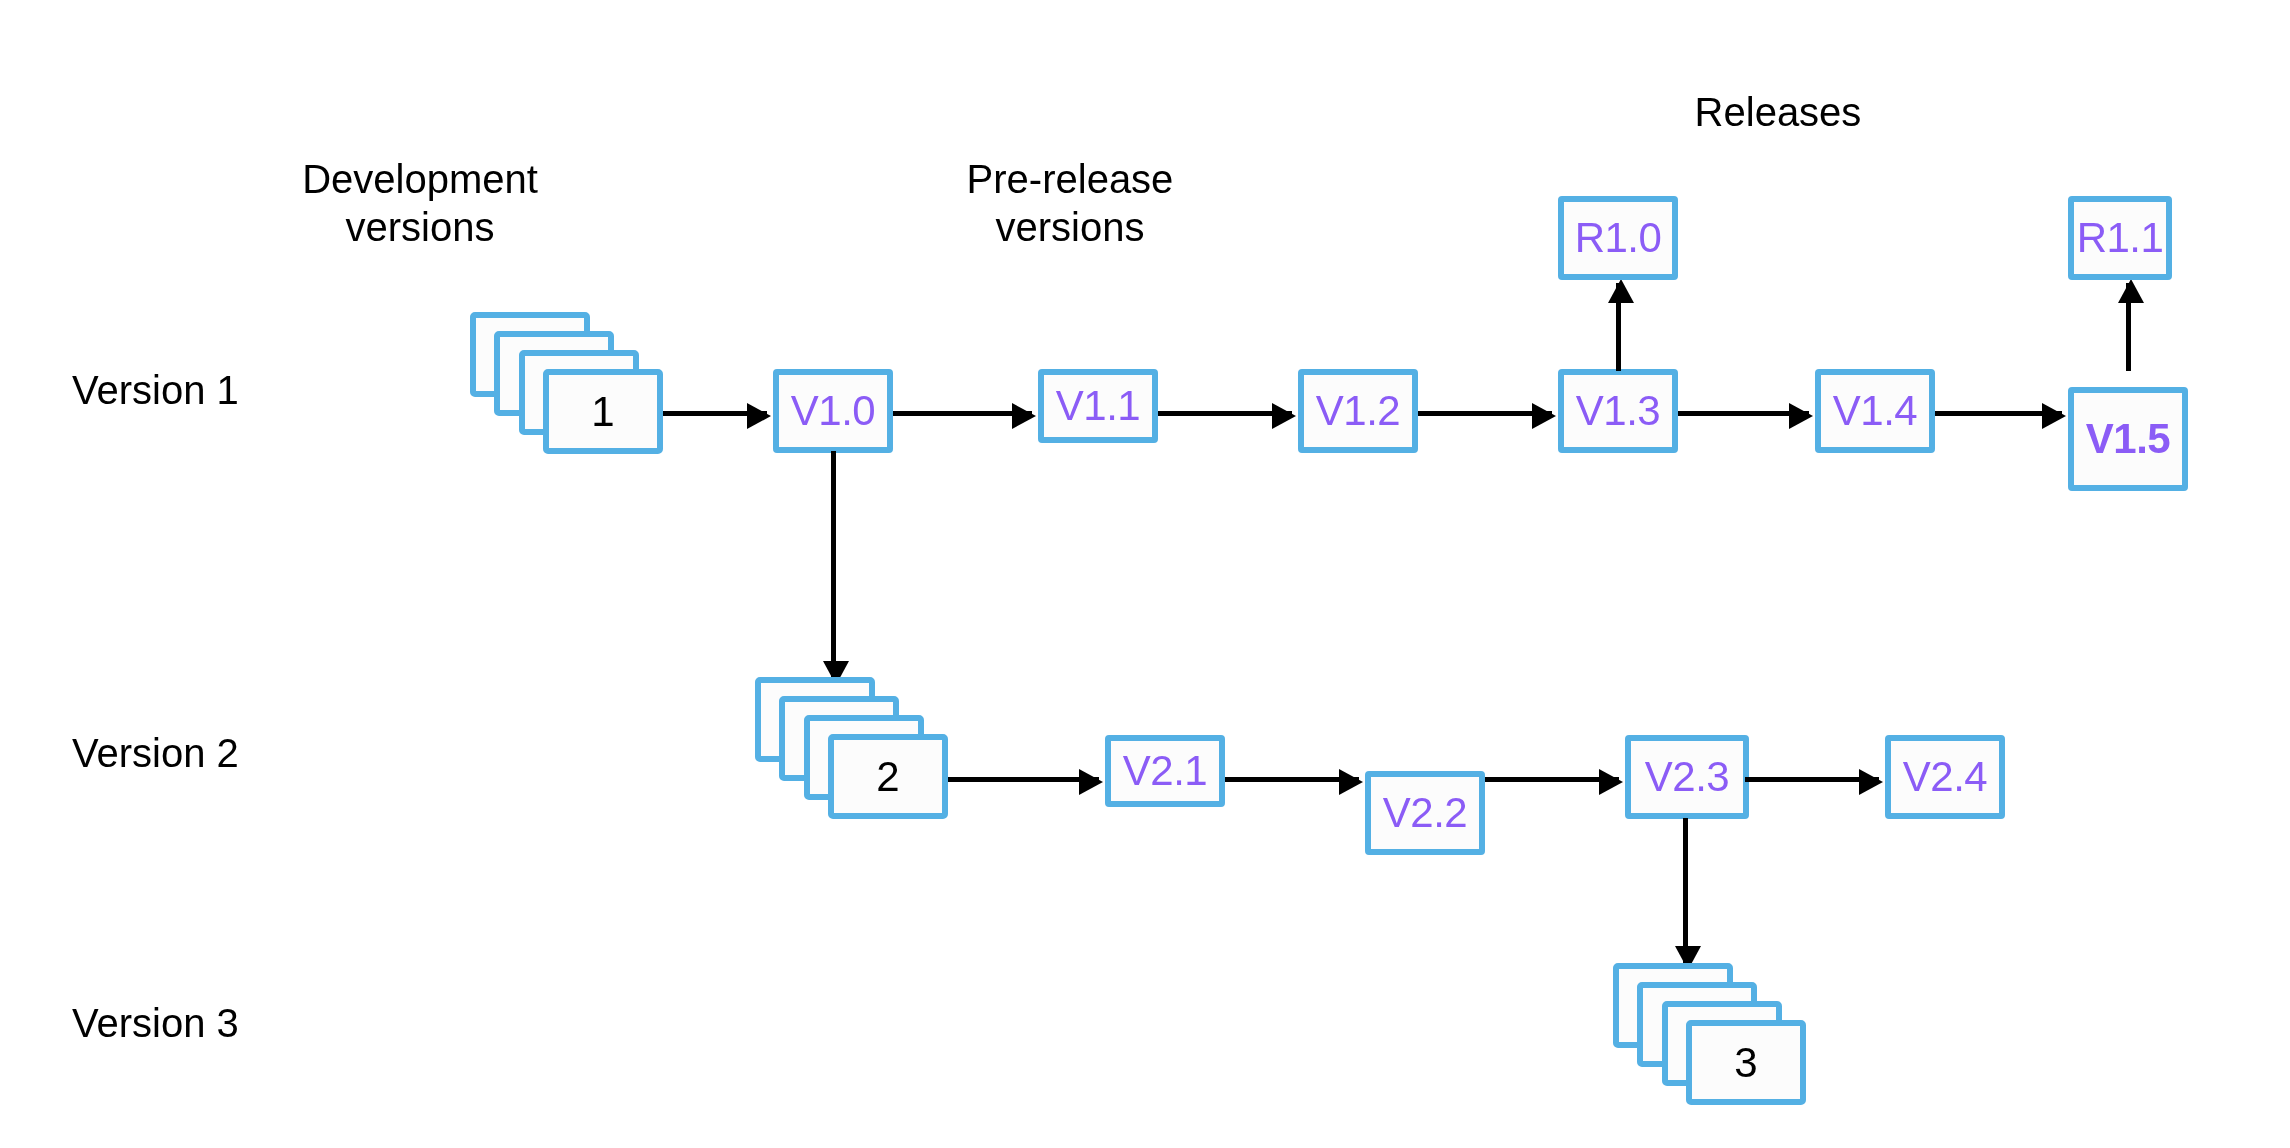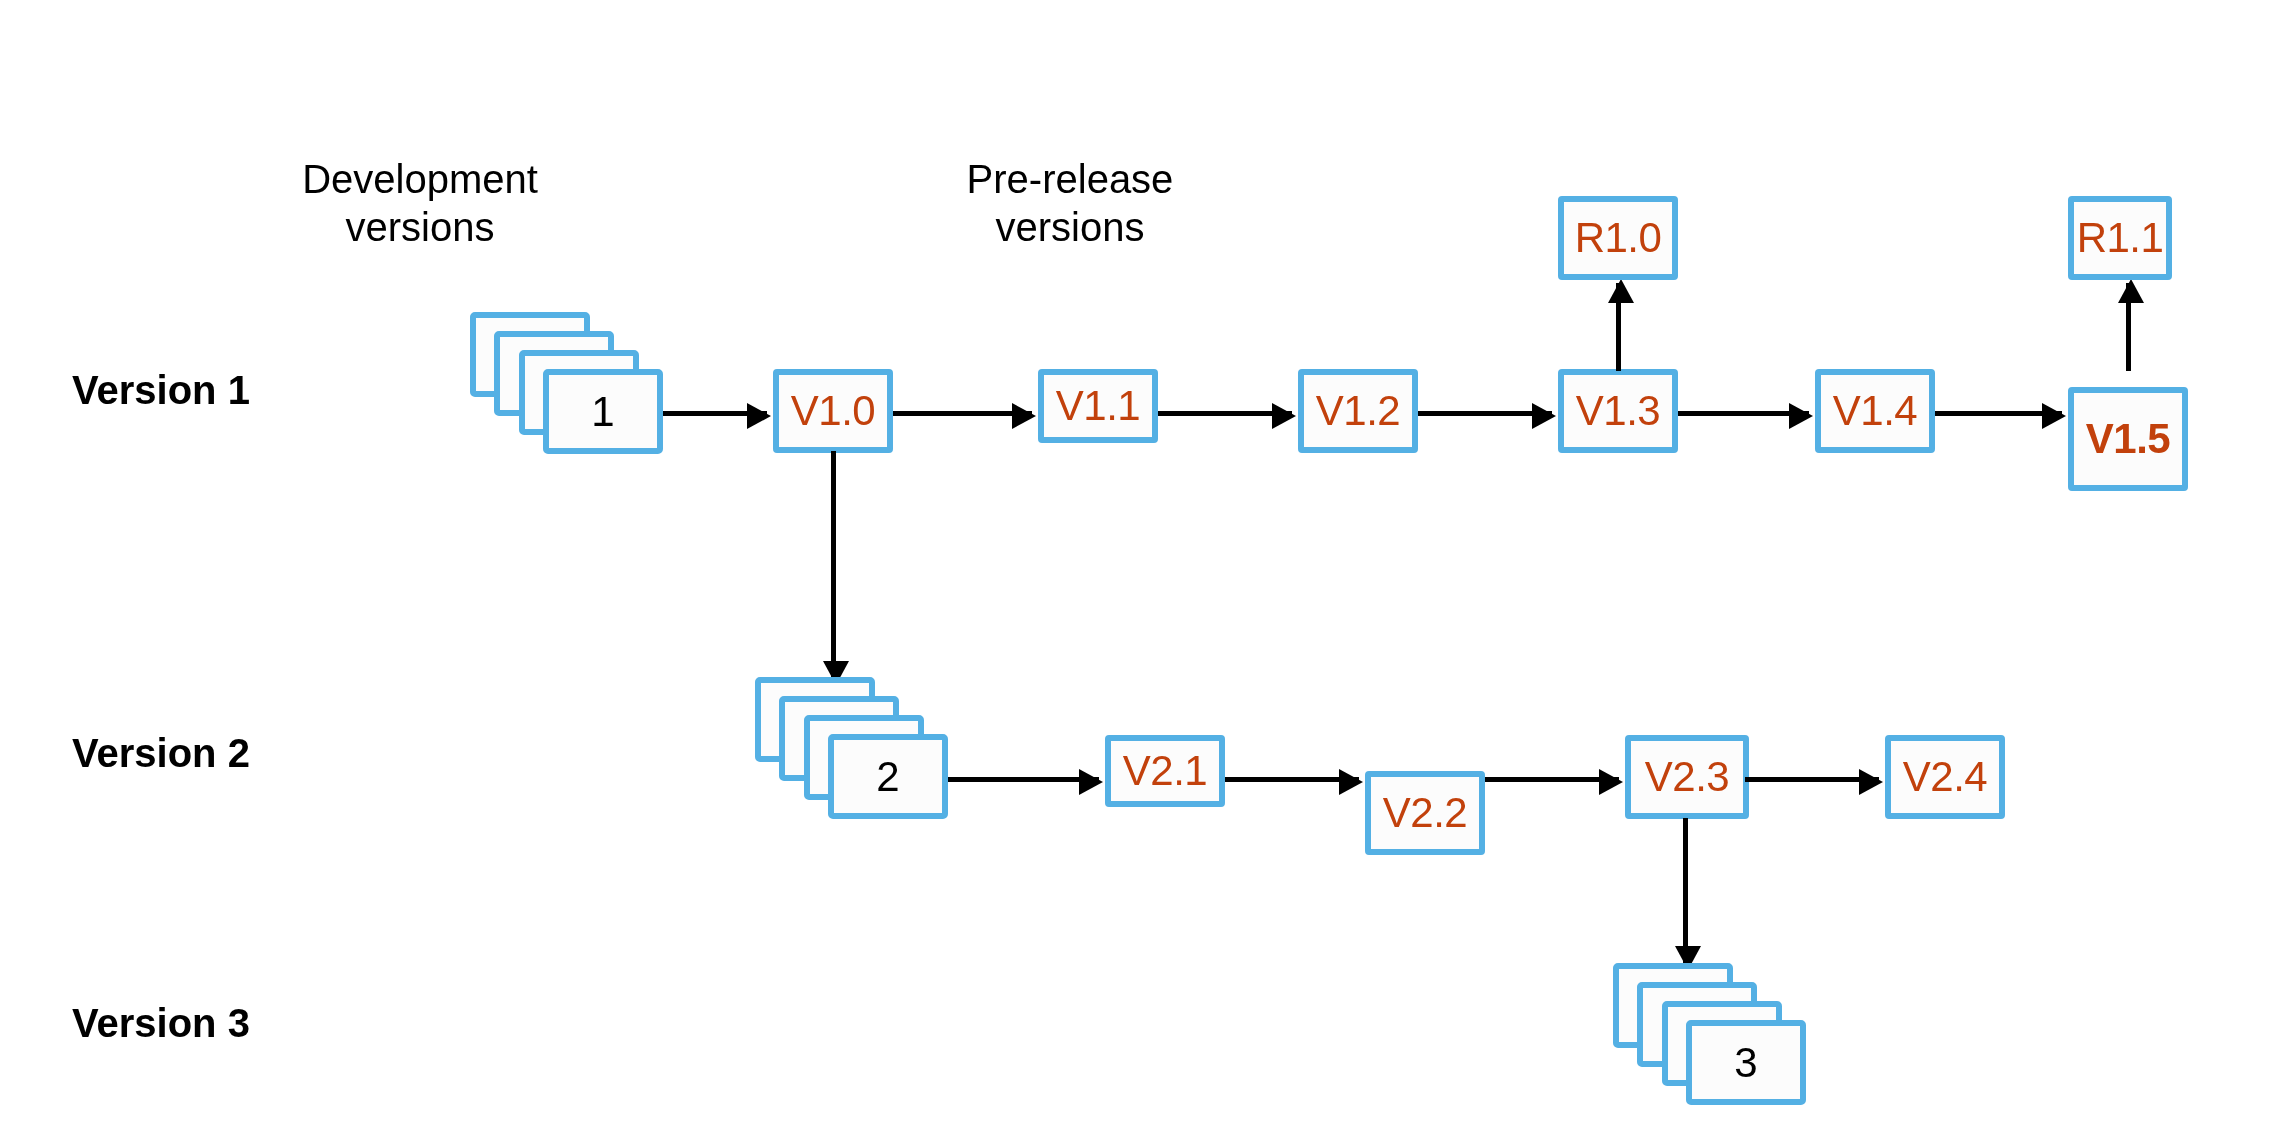--- a/index.html
+++ b/index.html
@@ -30,36 +30,36 @@
     white-space: pre-line;
     font-weight: 400;
   }
   .row-label {
     position: absolute;
     font-size: 40px;
     line-height: 48px;
     color: #000000;
     text-align: center;
     white-space: nowrap;
-    font-weight: 700;
+    font-weight: 400;
   }
 
   
   .node-box {
     position: absolute;
     box-sizing: border-box;
     border: 6px solid #54b0e4;
     background: #fcfcfc;
     border-radius: 4px;
     display: flex;
     align-items: center;
     justify-content: center;
     font-size: 42px;
     line-height: 1;
-    color: #c2410c;
+    color: #8b5cf6;
     letter-spacing: -0.5px;
   }
 
   
   .stack {
     position: absolute;
   }
   .stack .card {
     position: absolute;
     box-sizing: border-box;
@@ -124,20 +124,21 @@
 <body>
 
 <div id="canvas">
 
   <div class="col-label" style="left:255px; top:155px; width:330px;">Development
 versions</div>
 
   <div class="col-label" style="left:905px; top:155px; width:330px;">Pre-release
 versions</div>
 
+  <div class="col-label" style="left:1613px; top:88px; width:330px;">Releases</div>
 
   <div class="row-label" style="left:72px; top:366px;">Version 1</div>
 
   <div class="row-label" style="left:72px; top:729px;">Version 2</div>
 
   <div class="row-label" style="left:72px; top:999px;">Version 3</div>
 
   <div class="stack" style="left:470px; top:312px; width:200px; height:150px;">
     <div class="card" style="left:0px;  top:0px;  width:120px; height:85px;"></div>
     <div class="card" style="left:24px; top:19px; width:120px; height:85px;"></div>

